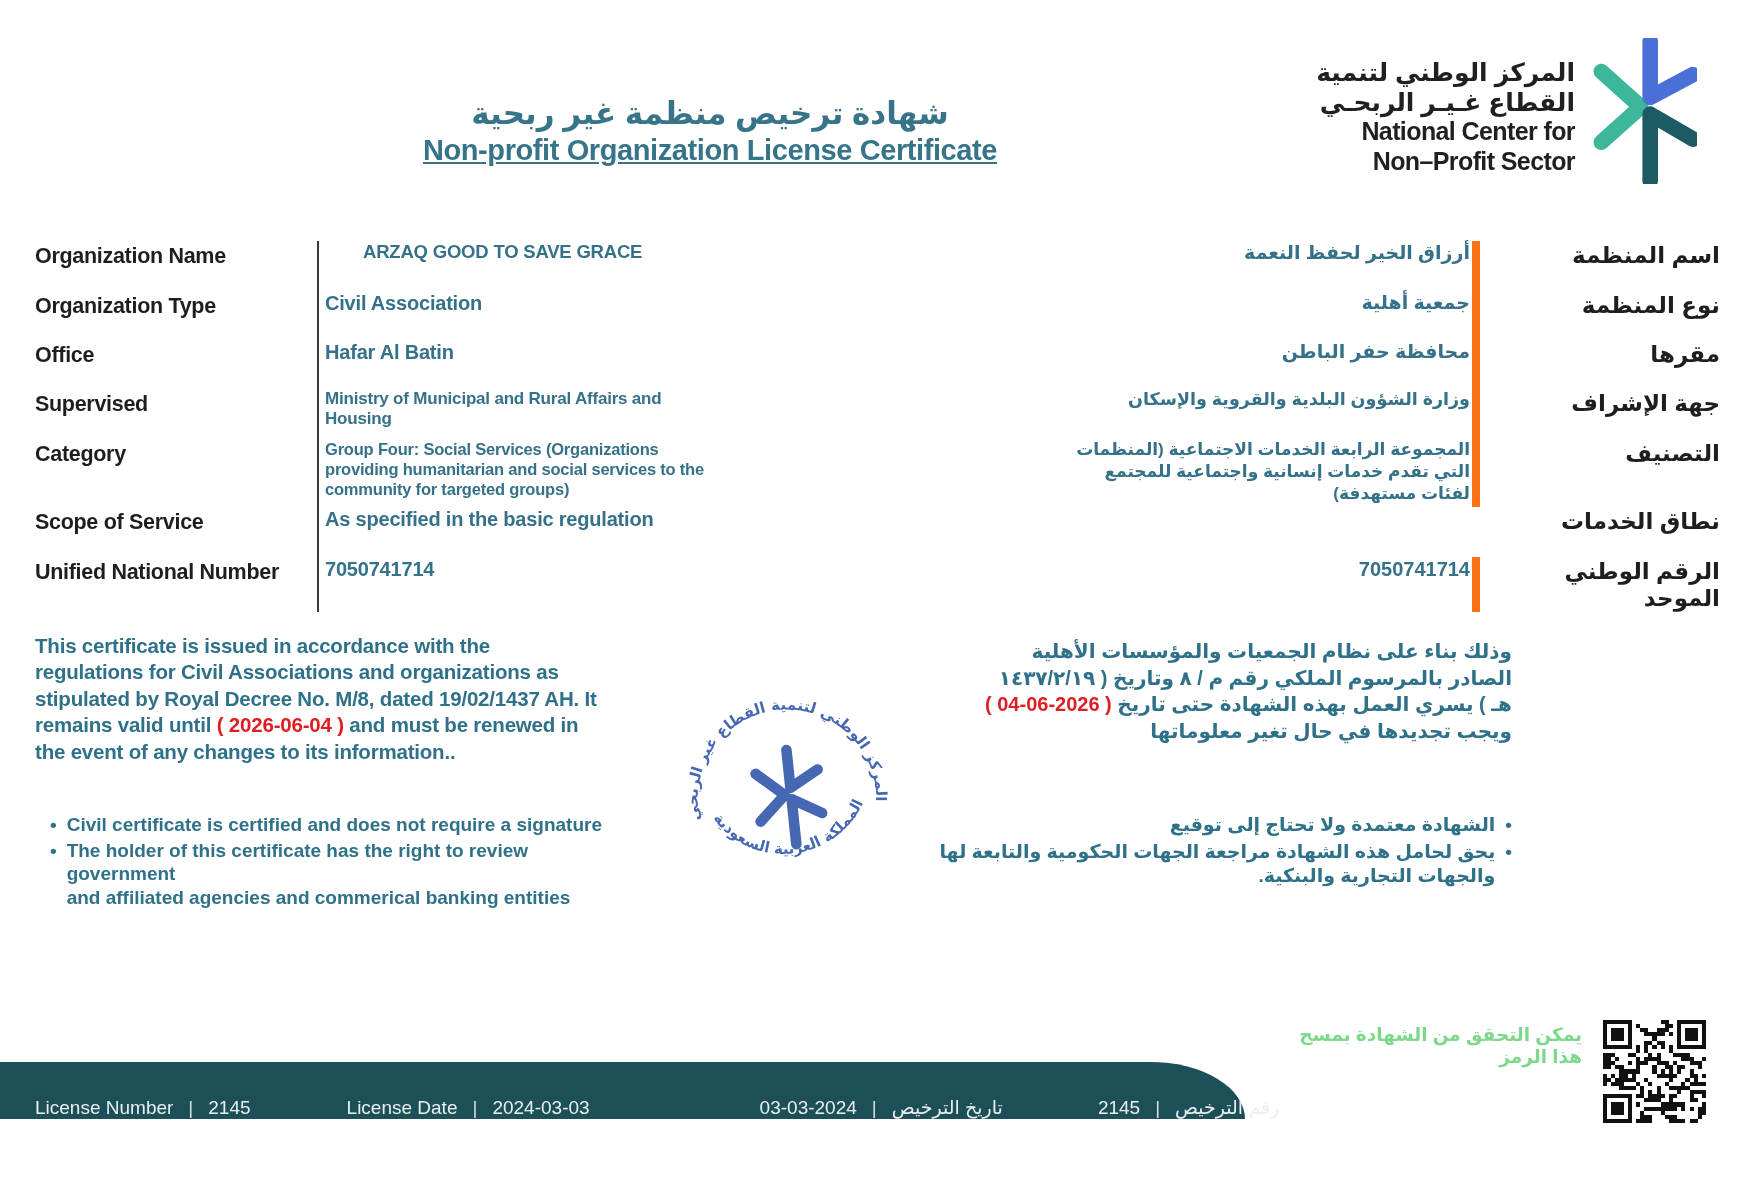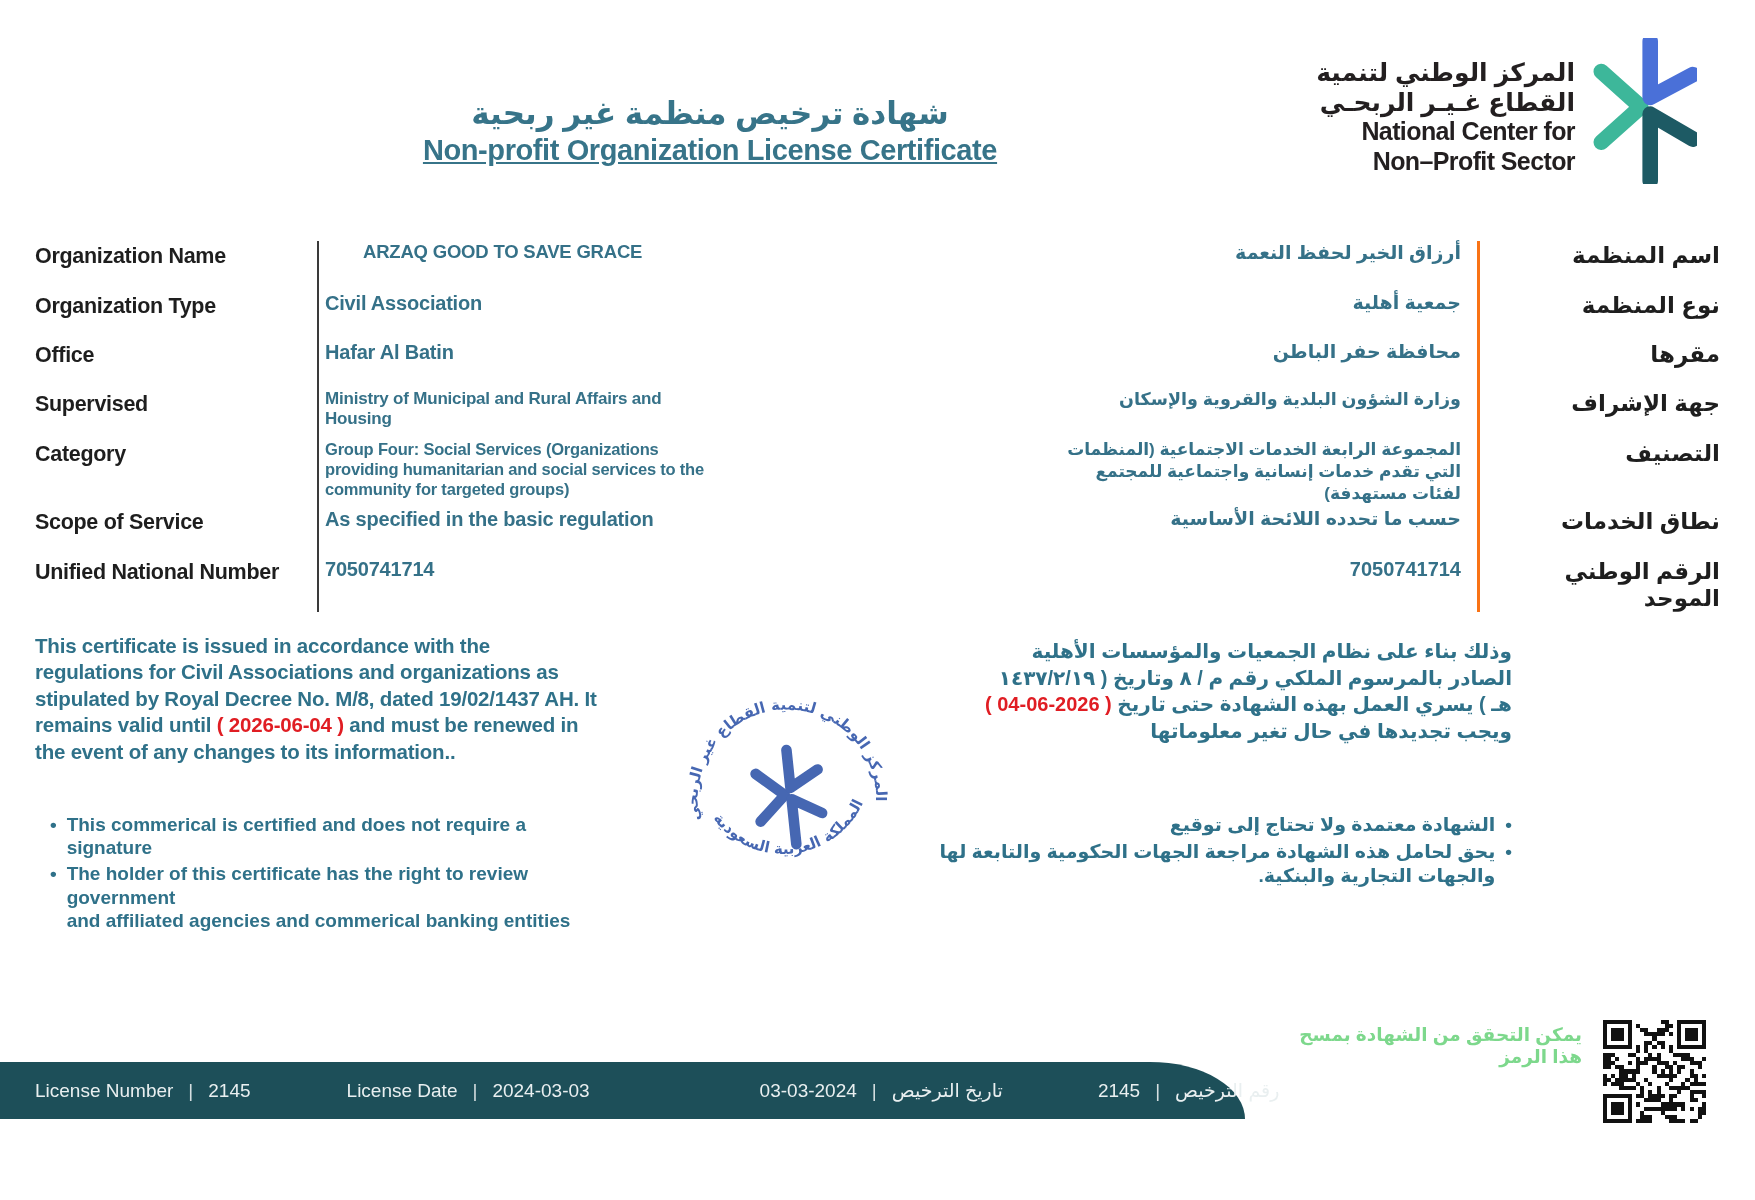--- a/index.html
+++ b/index.html
@@ -13,21 +13,21 @@
   .logo-ar{font-size:25px;font-weight:bold;direction:rtl;}
   .logo-en{font-size:25px;font-weight:bold;letter-spacing:-0.6px;}
   #logo-mark{position:absolute;top:38px;right:58px;width:104px;height:146px;}
   
   #info-table{position:absolute;left:35px;top:241px;width:1685px;}
   .trow{display:flex;align-items:flex-start;}
   .trow .en-label{width:282px;flex:none;font-size:21.5px;font-weight:bold;letter-spacing:-0.3px;padding-top:3px;}
   .trow .en-value{width:392px;flex:none;border-left:2px solid #3a3a3a;padding-left:6px;
                   color:#357188;font-size:20px;font-weight:600;letter-spacing:-0.2px;line-height:1.2;align-self:stretch;}
   .trow .mid{flex:1;}
-  .trow .ar-value{width:400px;flex:none;border-right:3px solid #f97316;padding-right:16px;direction:rtl;text-align:right;
+  .trow .ar-value{width:400px;flex:none;border-right:8px solid #f97316;padding-right:2px;direction:rtl;text-align:right;
                   color:#357188;font-size:19px;font-weight:600;line-height:1.25;align-self:stretch;}
   .trow .ar-label{width:220px;flex:none;direction:rtl;text-align:right;font-size:23px;font-weight:bold;padding-top:1px;margin-left:20px;}
   .r1{min-height:50px;} .r2{min-height:49px;} .r3{min-height:49px;} .r4{min-height:50px;}
   .r5{min-height:68px;} .r6{min-height:50px;} .r7{min-height:44px;}
   .r1 .en-value{font-size:18.5px;padding-left:44px;}
   .r4 .en-value{font-size:17px;}
   .r5 .en-value{font-size:16.5px;line-height:1.22;}
   .r4 .ar-value{font-size:17.5px;}
   .r5 .ar-value{font-size:17px;line-height:1.3;}
   .r7 .en-value,.r7 .ar-value{font-size:20px;}
@@ -40,21 +40,21 @@
            font-size:20px;font-weight:600;line-height:1.33;}
   #bullets-ar{position:absolute;right:243px;top:813px;width:620px;direction:rtl;text-align:right;color:#2f7189;
               font-size:19px;font-weight:600;line-height:1.25;}
   .bullet-row{display:flex;gap:10px;margin-bottom:3px;}
   .bullet-dot{flex:none;font-size:19px;}
   .pre{white-space:pre-line;}
   
   #stamp{position:absolute;left:678px;top:690px;width:218px;height:218px;transform:rotate(-6deg);opacity:0.95;}
   
   #footer-bar{position:absolute;left:0;top:1062px;width:1245px;height:57px;background:#1d4f59;
-              border-top-right-radius:95px 57px;display:flex;align-items:center;color:#e9eff0;font-size:19px;}
+              border-top-right-radius:95px 57px;display:flex;align-items:flex-end;color:#e9eff0;font-size:19px;}
   .fgroup{display:flex;align-items:center;gap:15px;white-space:nowrap;}
   .fg1{margin-left:35px;} .fg2{margin-left:96px;} .fg3{margin-left:170px;} .fg4{margin-left:95px;}
   .fsep{opacity:0.9;}
   
   #qr-caption-ar{position:absolute;left:1280px;top:1024px;width:302px;text-align:right;direction:rtl;
                  color:#7dd88c;font-size:18.5px;font-weight:600;}
   #qr-caption-en{position:absolute;left:1357px;top:1056px;width:260px;color:#7dd88c;font-size:17px;
                  font-weight:600;line-height:1.3;}
   #qr{position:absolute;left:1603px;top:1020px;width:103px;height:103px;}
 </style>
@@ -113,38 +113,37 @@
       <div class="en-label">Category</div>
       <div class="en-value">Group Four: Social Services (Organizations providing humanitarian and social services to the community for targeted groups)</div>
       <div class="mid"></div>
       <div class="ar-value">المجموعة الرابعة الخدمات الاجتماعية (المنظمات التي تقدم خدمات إنسانية واجتماعية للمجتمع لفئات مستهدفة)</div>
       <div class="ar-label">التصنيف</div>
     </div>
     <div class="trow r6">
       <div class="en-label">Scope of Service</div>
       <div class="en-value">As specified in the basic regulation</div>
       <div class="mid"></div>
-      <div class="ar-value">حسب ما تحدده اللائحة الأساسية</div>
       <div class="ar-label">نطاق الخدمات</div>
     </div>
     <div class="trow r7">
       <div class="en-label">Unified National Number</div>
       <div class="en-value">7050741714</div>
       <div class="mid"></div>
       <div class="ar-value">7050741714</div>
       <div class="ar-label">الرقم الوطني الموحد</div>
     </div>
   </div>
 
   <div id="para-en"><span>This certificate is issued in accordance with the regulations for Civil Associations and  organizations as stipulated by Royal Decree No. M/8, dated 19/02/1437 AH. It remains valid until </span><span class="red">( 2026-06-04 )</span><span> and must be renewed in the event of any changes to its information..</span></div>
 
   <div id="bullets-en">
     <div class="bullet-row">
       <span class="bullet-dot">•</span>
-      <span class="pre">This commerical is certified and does not require a signature</span>
+      <span class="pre">Civil certificate is certified and does not require a signature</span>
     </div>
     <div class="bullet-row">
       <span class="bullet-dot">•</span>
       <span class="pre">The holder of this certificate has the right to review
 government
 and affiliated agencies and commerical banking entities</span>
     </div>
   </div>
 
   <div id="para-ar"><span>وذلك بناء على نظام الجمعيات والمؤسسات الأهلية الصادر بالمرسوم الملكي رقم م / ٨ وتاريخ ( ١٤٣٧/٢/١٩ هـ ) يسري العمل بهذه الشهادة حتى تاريخ </span><span class="red" dir="ltr">( 04-06-2026 )</span><span> ويجب تجديدها في حال تغير معلوماتها</span></div>

